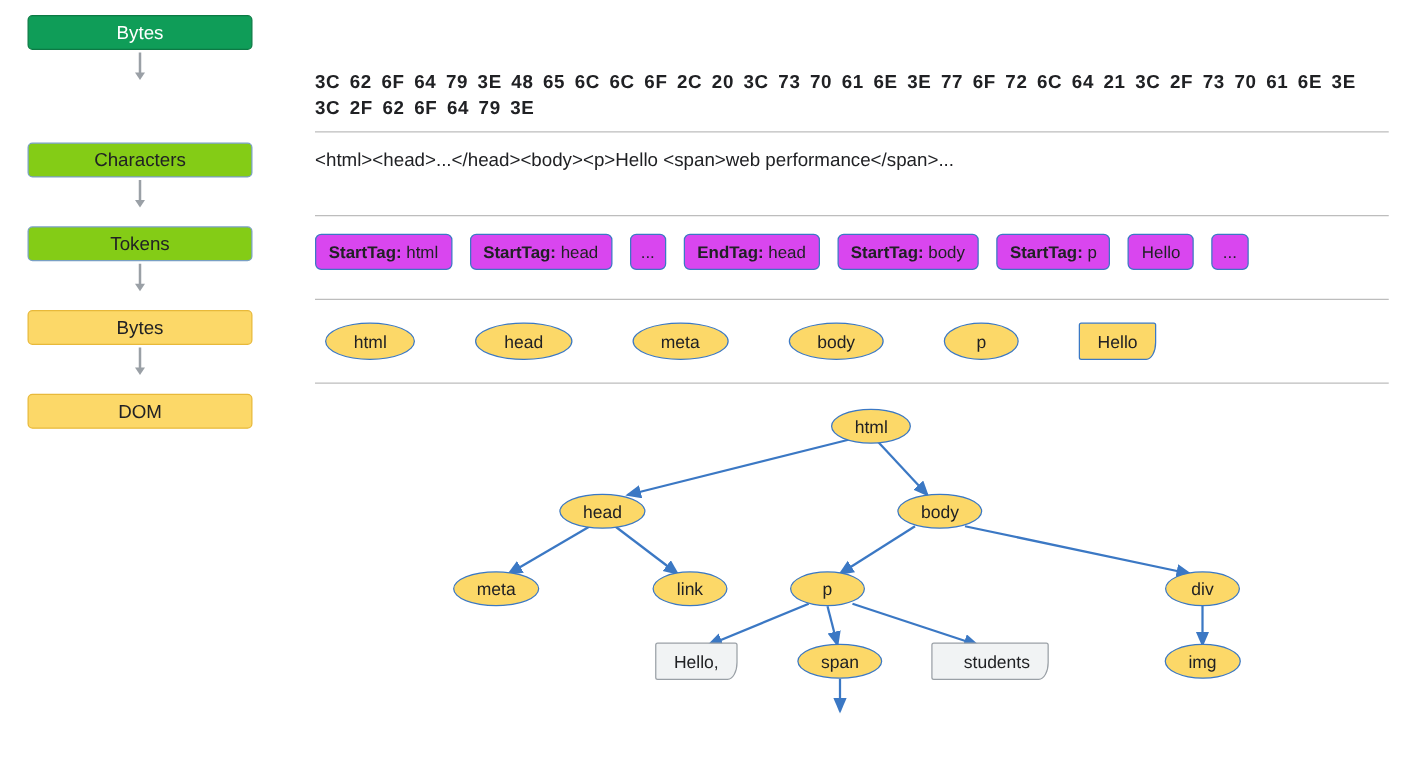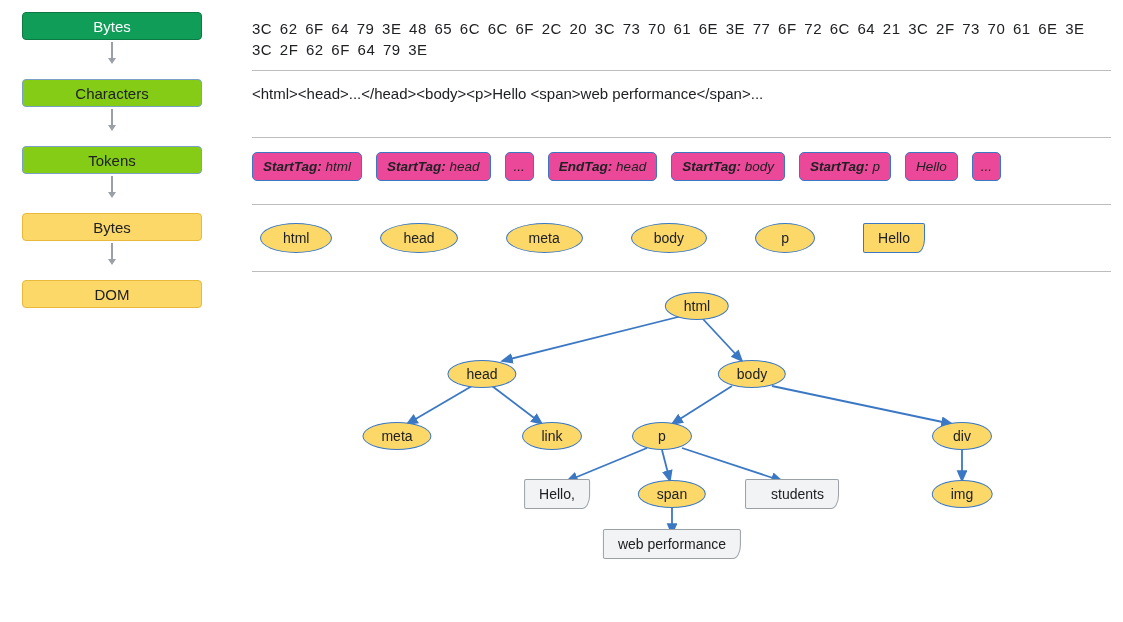--- a/index.html
+++ b/index.html
@@ -65,48 +65,48 @@
     border-top: 6px solid #9aa0a6;
   }
   .content-col {
     flex: 1;
     padding-left: 40px;
     padding-top: 6px;
   }
   .bytes-text {
     font-family: Arial, sans-serif;
     font-size: 15px;
-    font-weight: 400;
+    font-weight: 700;
     letter-spacing: 0.5px;
     line-height: 1.4;
     word-spacing: 3px;
+    margin-top: 37px;
   }
   .chars-text {
     font-weight: 400;
     font-size: 15px;
   }
   .hr {
     border: none;
     border-top: 1px solid #bdbdbd;
     margin: 8px 0 8px 240px;
   }
   .tokens-row {
     display: flex;
     gap: 14px;
     align-items: center;
     flex-wrap: wrap;
   }
   .token {
-    background: #ec4899;
+    background: #d946ef;
     border: 1.5px solid #3b78c4;
     border-radius: 5px;
     padding: 6px 10px;
     font-size: 13.5px;
     white-space: nowrap;
-    font-style: italic;
   }
   .token b { font-weight: 700; }
   .token.small { padding: 6px 8px; }
   .nodes-row {
     display: flex;
     gap: 48px;
     align-items: center;
     padding-top: 4px;
     padding-left: 8px;
   }
@@ -282,16 +282,15 @@
       <span class="n node-ellipse sm" style="left:230px; top:88px;">head</span>
       <span class="n node-ellipse sm" style="left:500px; top:88px;">body</span>
       <span class="n node-ellipse sm" style="left:145px; top:150px;">meta</span>
       <span class="n node-ellipse sm" style="left:300px; top:150px;">link</span>
       <span class="n node-ellipse sm" style="left:410px; top:150px;">p</span>
       <span class="n node-ellipse sm" style="left:710px; top:150px;">div</span>
       <span class="n text-node" style="left:305px; top:208px;">Hello,</span>
       <span class="n node-ellipse sm" style="left:420px; top:208px;">span</span>
       <span class="n text-node" style="left:540px; top:208px;padding-left:25px;">students</span>
       <span class="n node-ellipse sm" style="left:710px; top:208px;">img</span>
-      <span class="n text-node" style="left:420px; top:258px;">web performance</span>
     </div>
   </div>
 </div>
 
 </body></html>

